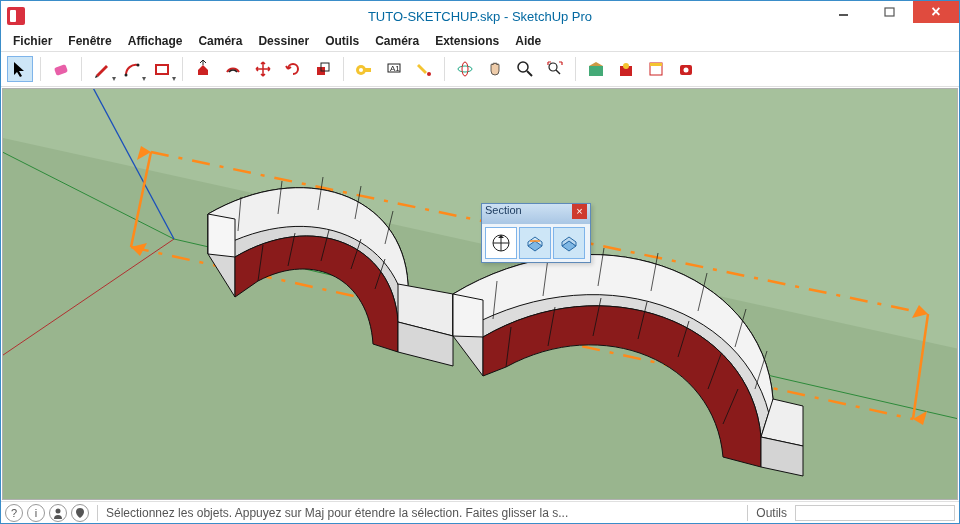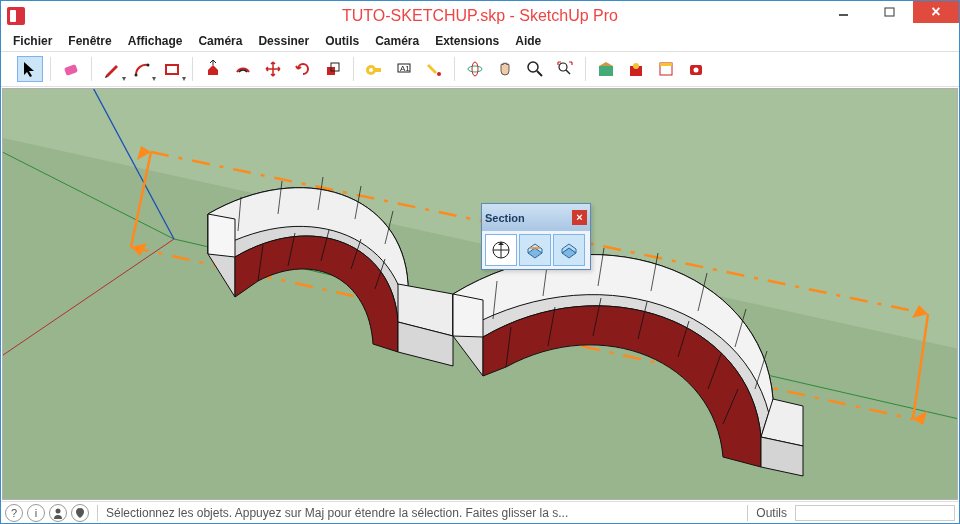--- a/index.html
+++ b/index.html
@@ -33,22 +33,22 @@
     content:"";
     position:absolute; left:3px; top:3px;
     width:6px; height:12px;
     background:#fff;
     border-radius:1px;
   }
   .title-text {
     position:absolute;
     left:0; right:0;
     text-align:center;
-    font-size:16px;
-    color:#ef4444;
+    font-size:13px;
+    color:#0369a1;
     pointer-events:none;
   }
   .win-controls {
     position:absolute; right:0; top:0;
     display:flex;
     height:22px;
   }
   .win-btn {
     width: 46px; height: 22px;
     display:flex; align-items:center; justify-content:center;
@@ -76,21 +76,21 @@
   }
   
   .toolbar {
     height:36px;
     background:#fff;
     border-top:1px solid #e0e0e0;
     border-bottom:1px solid #e0e0e0;
     display:flex;
     align-items:center;
     gap:4px;
-    padding:0 16px;
+    padding:0 6px;
   }
   .tbtn {
     width:26px; height:26px;
     border:1px solid transparent;
     display:flex;
     align-items:center;
     justify-content:center;
     position:relative;
   }
   .tbtn.active {
@@ -122,29 +122,28 @@
   
   .section-palette {
     position:absolute;
     left:478px; top:114px;
     width:110px;
     background:#eef4fa;
     border:1px solid #5e8ab9;
     box-shadow:2px 2px 4px rgba(0,0,0,0.15);
   }
   .palette-title {
-    height:27px;
+    height:20px;
     background:linear-gradient(#cde1f3,#a9c6e4);
     display:flex;
-    align-items:center;
     justify-content:space-between;
     padding:0 3px;
     font-size:11px;
     color:#1b3a5e;
-    font-weight:bold;
+    font-weight:normal;
   }
   .palette-close {
     width:15px; height:15px;
     background:#ce3a2e;
     color:#fff;
     display:flex;
     align-items:center;
     justify-content:center;
     line-height:1;
     font-size:11px;

